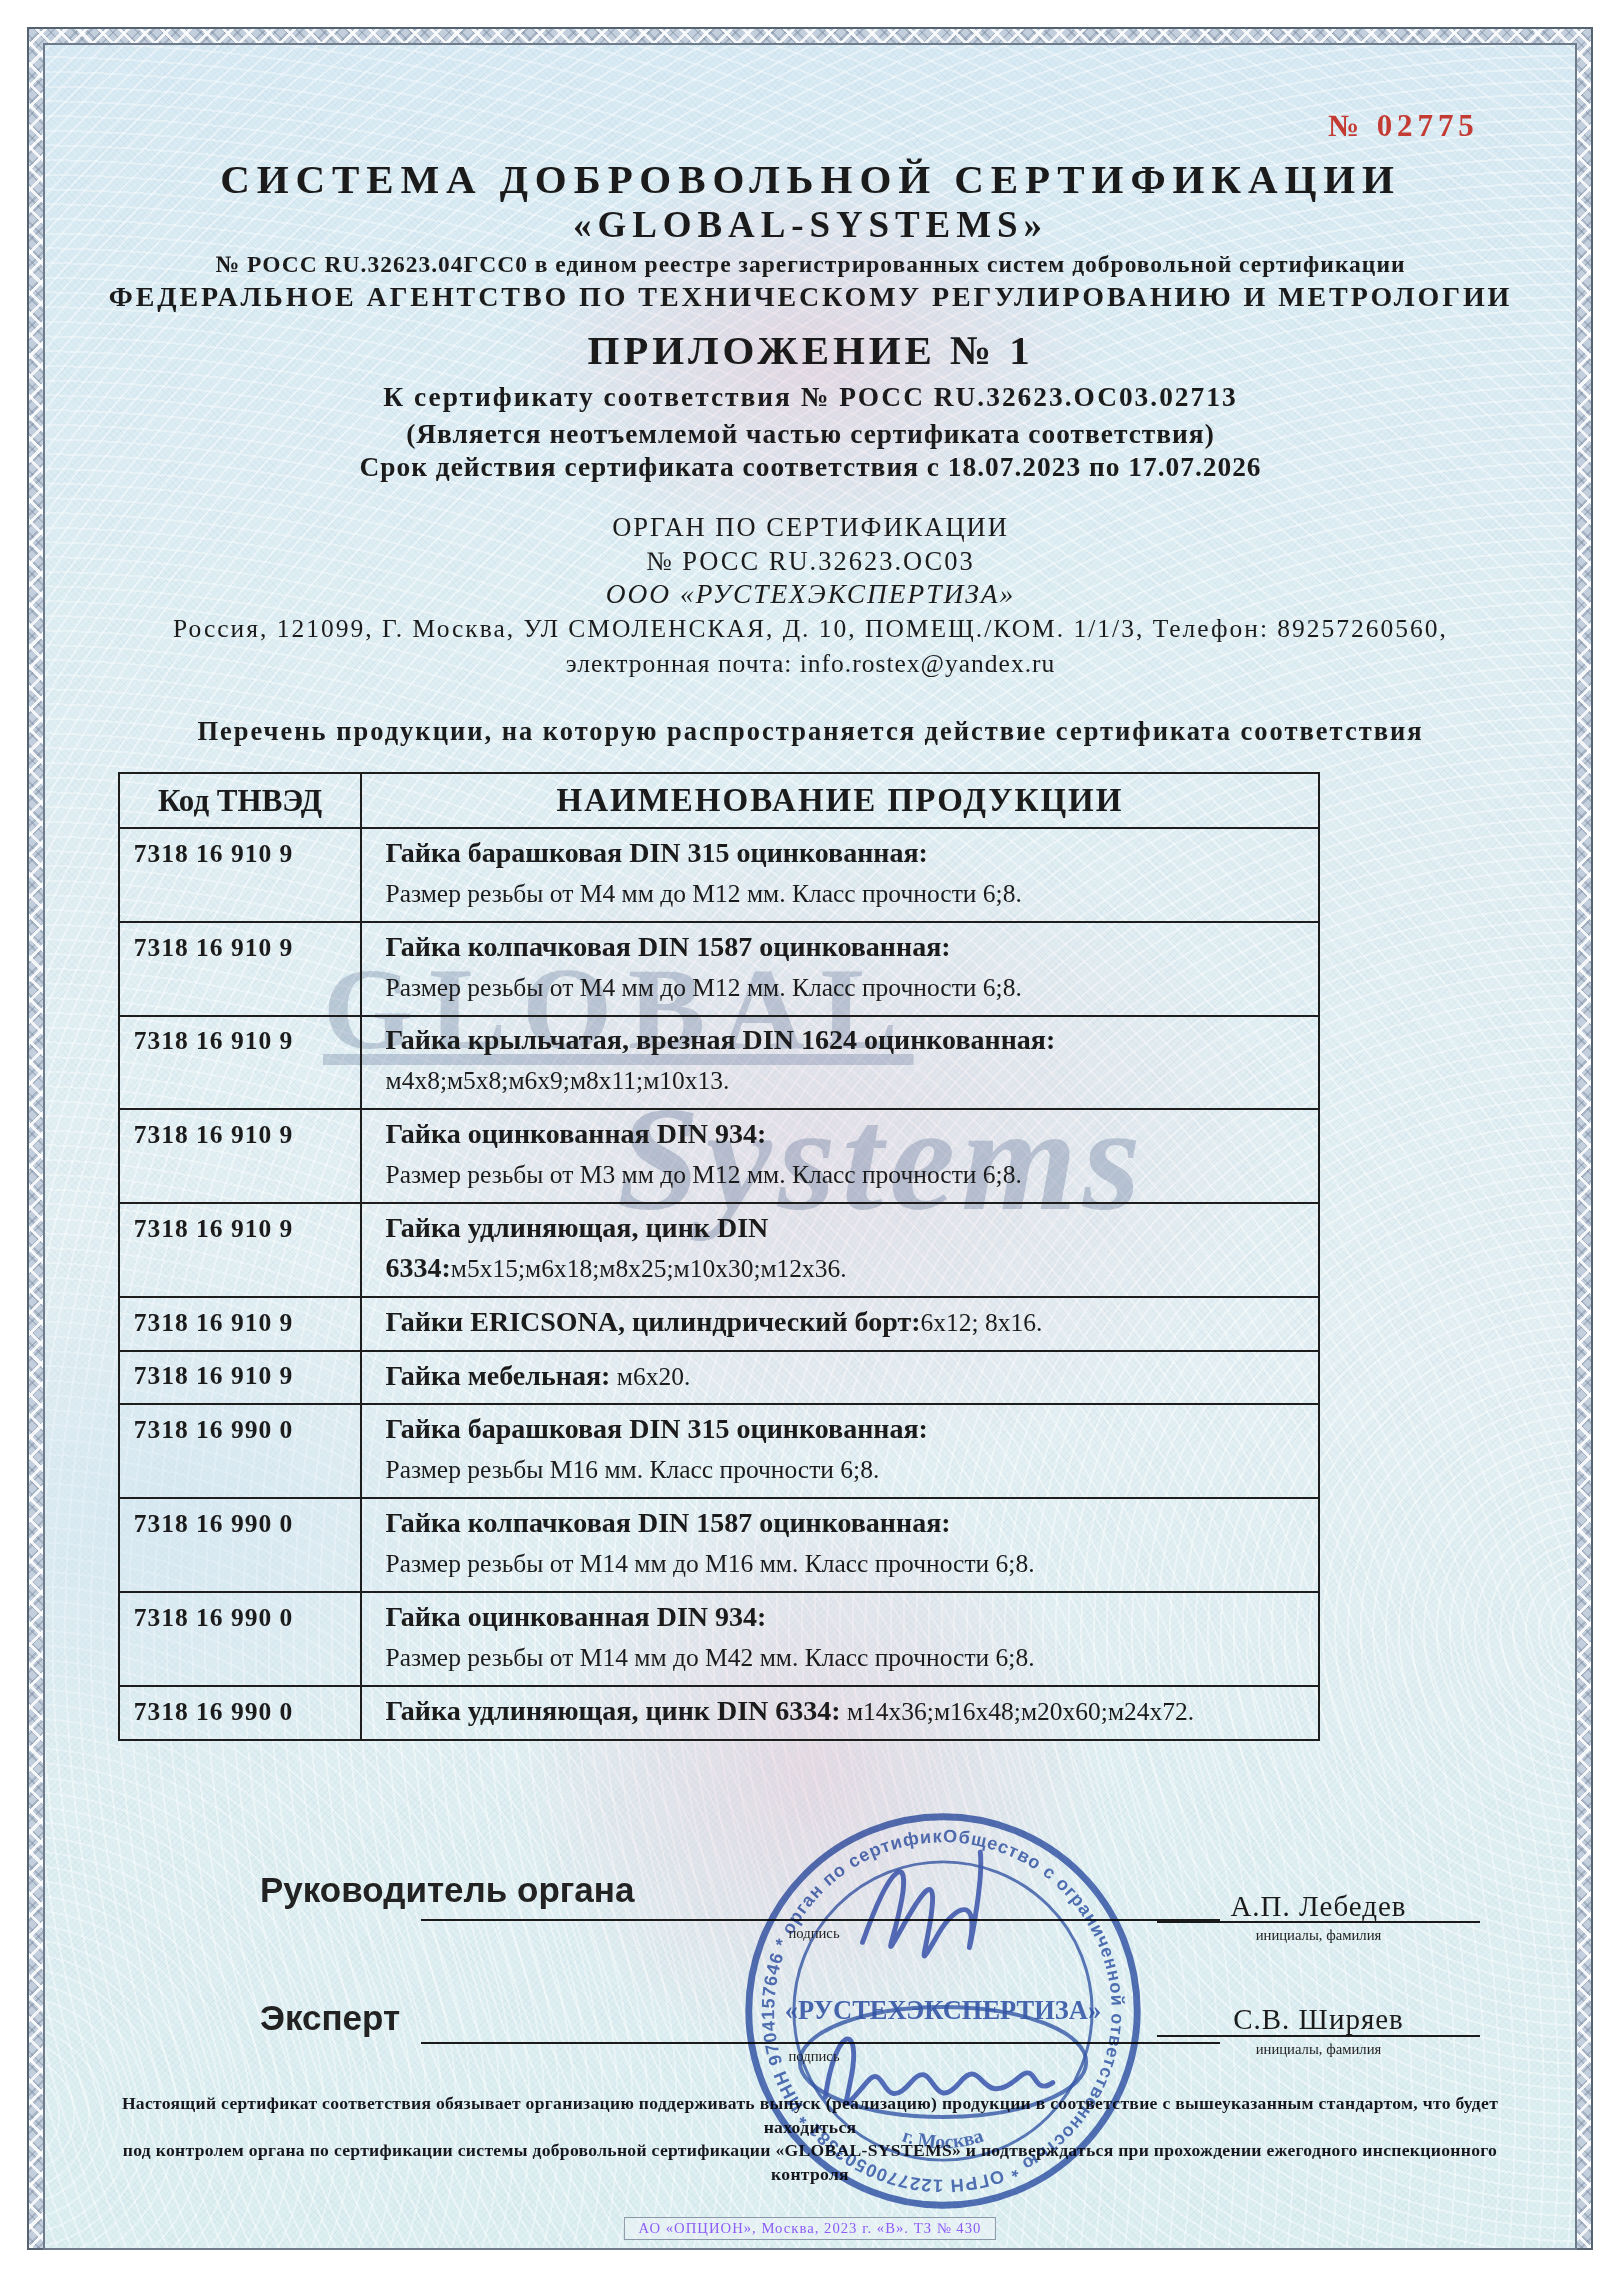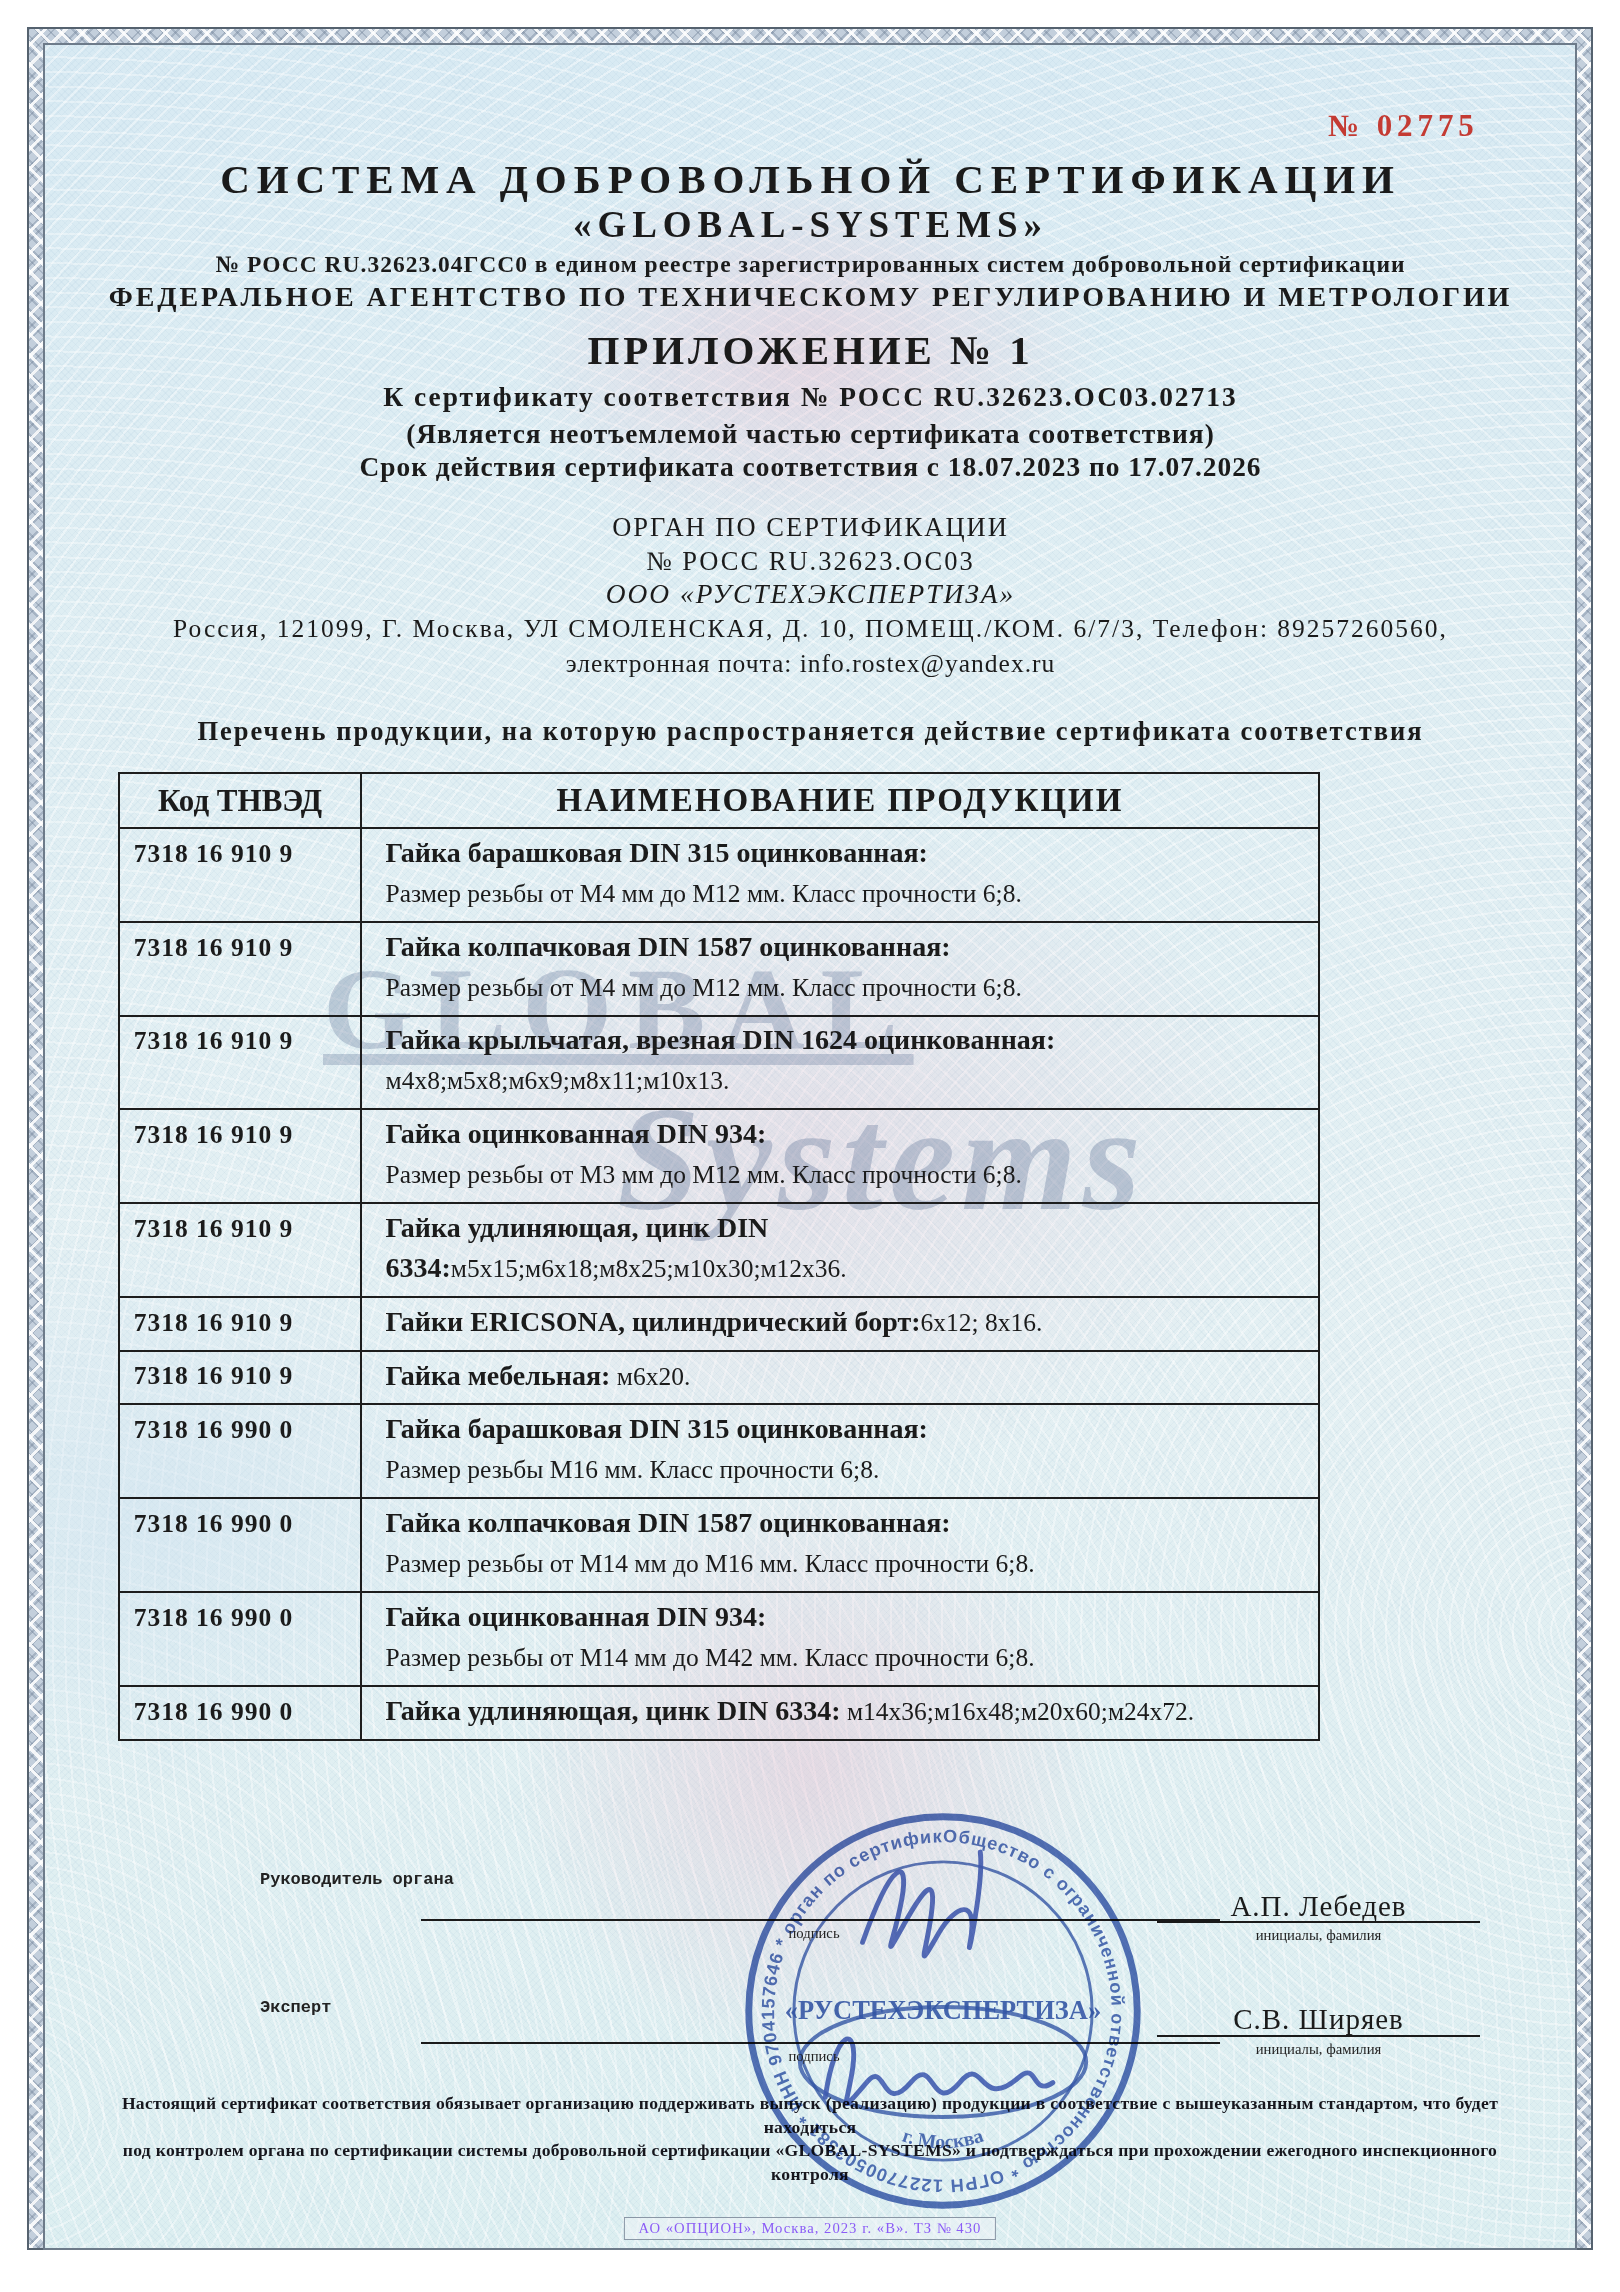--- a/index.html
+++ b/index.html
@@ -67,22 +67,22 @@
   td.name{padding:5.9px 11.8px 5.9px 23.5px;vertical-align:top;}
   td.name .l{line-height:36px;}
   td.name .l b{font-size:28px;}
   td.name .l span{font-size:25.5px;font-weight:normal;}
   
   .wm1{position:absolute;left:323px;top:943px;z-index:1;font-weight:bold;font-size:116px;
     letter-spacing:15.7px;color:rgba(92,112,150,.30);text-decoration:underline;}
   .wm2{position:absolute;left:617px;top:1073px;z-index:1;font-weight:bold;font-style:italic;
     font-size:149px;letter-spacing:5.9px;color:rgba(92,112,150,.33);}
   
-  .sig-label{position:absolute;left:260px;z-index:2;font-family:Liberation Mono, monospace;
-    font-weight:bold;font-size:17px;color:#222;}
+  .sig-label{position:absolute;left:260px;z-index:2;font-family:Liberation Sans, sans-serif;
+    font-weight:bold;font-size:35px;color:#222;}
   .sig-line{position:absolute;height:2px;background:#1a1a1a;z-index:3;}
   .sig-cap{position:absolute;z-index:5;font-size:14.7px;text-align:center;color:#222;}
   .sig-name{position:absolute;z-index:3;font-size:29px;letter-spacing:1px;text-align:center;}
   .stamp{position:absolute;left:737px;top:1805px;width:412px;height:412px;z-index:4;
     mix-blend-mode:multiply;opacity:.93;}
   
   .footer-par{position:absolute;left:86px;top:2092px;width:1448px;z-index:2;text-align:center;}
   .footer-par div{font-weight:bold;font-size:17.6px;letter-spacing:0.3px;line-height:23.5px;color:#16161d;}
   .imprint{position:absolute;left:50%;transform:translateX(-50%);top:2217px;z-index:6;
     font-size:14.7px;letter-spacing:1px;color:#8b5cf6;border:1px solid #8a97a6;
@@ -103,21 +103,21 @@
   <div class="abs t-reg">№ РОСС RU.32623.04ГСС0 в едином реестре зарегистрированных систем добровольной сертификации</div>
   <div class="abs t-agency">ФЕДЕРАЛЬНОЕ АГЕНТСТВО ПО ТЕХНИЧЕСКОМУ РЕГУЛИРОВАНИЮ И МЕТРОЛОГИИ</div>
   <div class="abs t-annex">ПРИЛОЖЕНИЕ № 1</div>
   <div class="abs t-ref">К сертификату соответствия № РОСС RU.32623.ОС03.02713</div>
   <div class="abs t-note">(Является неотъемлемой частью сертификата соответствия)</div>
   <div class="abs t-valid">Срок действия сертификата соответствия с 18.07.2023 по 17.07.2026</div>
 
   <div class="abs t-orghead">ОРГАН ПО СЕРТИФИКАЦИИ</div>
   <div class="abs t-orgnum">№ РОСС RU.32623.ОС03</div>
   <div class="abs t-orgname">ООО «РУСТЕХЭКСПЕРТИЗА»</div>
-  <div class="abs t-orgaddr">Россия, 121099, Г. Москва, УЛ СМОЛЕНСКАЯ, Д. 10, ПОМЕЩ./КОМ. 6/7/3, Телефон: 89257260560,</div>
+  <div class="abs t-orgaddr">Россия, 121099, Г. Москва, УЛ СМОЛЕНСКАЯ, Д. 10, ПОМЕЩ./КОМ. 1/1/3, Телефон: 89257260560,</div>
   <div class="abs t-caption">Перечень продукции, на которую распространяется действие сертификата соответствия</div>
 
   <div class="abs t-orgmail">электронная почта: info.rostex@yandex.ru</div>
 
   <div class="wm1">GLOBAL</div>
   <div class="wm2">Systems</div>
 
   <table class="products">
     <thead>
       <tr>

